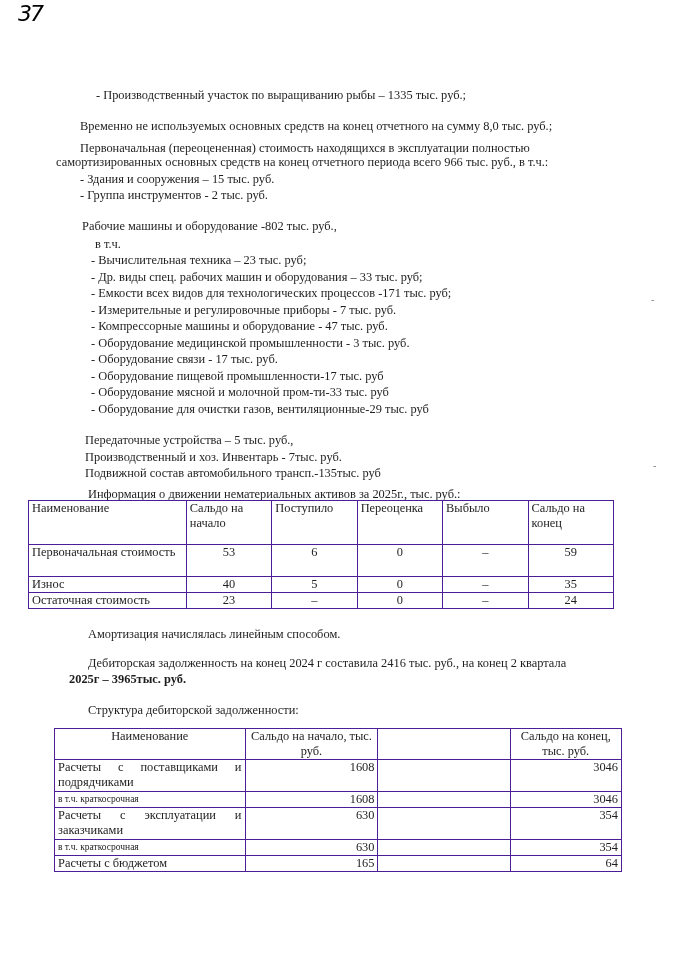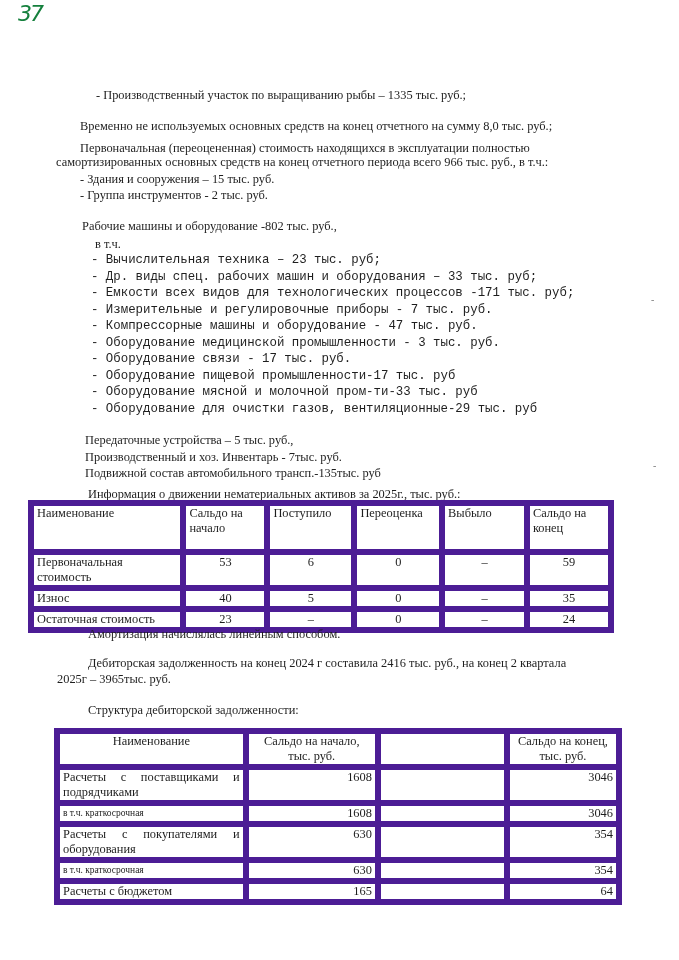--- a/index.html
+++ b/index.html
@@ -4,27 +4,27 @@
 <style>
   html, body { margin: 0; padding: 0; background: #ffffff; }
   body {
     width: 679px; height: 960px; position: relative; overflow: hidden;
     font-family: "Liberation Serif", "DejaVu Serif", serif;
     color: #1e1e1e; font-size: 12.4px; line-height: 16px;
   }
   .abs { position: absolute; white-space: nowrap; }
   .page-number {
     left: 18px; top: 6px; font-family: "DejaVu Sans", sans-serif;
-    font-size: 22px; color: #15803d; font-style: italic; letter-spacing: -2px;
+    font-size: 22px; color: #000000; font-style: italic; letter-spacing: -2px;
   }
   .justify { white-space: normal; text-align: justify; text-align-last: left; }
   .list-item { line-height: 16.5px; }
   .mark { color: #7a7a7a; font-size: 10px; }
   table { border-collapse: collapse; position: absolute; }
-  td, th { border: 6px solid #4c1d95; padding: 0 3px; vertical-align: top; font-weight: normal; }
+  td, th { border: 1px solid #4c1d95; padding: 0 3px; vertical-align: top; font-weight: normal; }
   .t1 { left: 28px; top: 500px; width: 586px; font-size: 12.4px; line-height: 15px; }
   .t1 th { height: 43px; text-align: left; }
   .t1 th.first { text-align: left; }
   .t1 td { text-align: center; }
   .t1 td.first { text-align: left; }
   .t2 { left: 54px; top: 728px; width: 568px; font-size: 12.4px; line-height: 15px; }
   .t2 th { text-align: center; height: 30px; }
   .t2 td { text-align: right; }
   .t2 td.first { text-align: justify; text-align-last: justify; margin-top: 20px; }
   .t2 td.first.last-left { text-align-last: left; }
@@ -39,21 +39,21 @@
 <div class="abs" style="left:80px; top:118px;">Временно не используемых основных средств на конец отчетного на сумму 8,0 тыс. руб.;</div>
 
 <div class="abs justify" style="left:80px; top:140px; width:528px;">Первоначальная (переоцененная) стоимость находящихся в эксплуатации полностью</div>
 <div class="abs" style="left:56px; top:154px;">самортизированных основных средств на конец отчетного периода всего 966 тыс. руб., в т.ч.:</div>
 <div class="abs" style="left:80px; top:171px;">- Здания и сооружения – 15 тыс. руб.</div>
 <div class="abs" style="left:80px; top:187px;">- Группа инструментов - 2 тыс. руб.</div>
 
 <div class="abs" style="left:82px; top:218px;">Рабочие машины и оборудование -802 тыс. руб.,</div>
 <div class="abs" style="left:95px; top:236px;">в т.ч.</div>
 
-<div class="abs" style="left:91px; top:252px;font-family:Liberation Mono, monospace;">
+<div class="abs" style="left:91px; top:252px;">
   <div class="list-item">- Вычислительная техника – 23 тыс. руб;</div>
   <div class="list-item">- Др. виды спец. рабочих машин и оборудования – 33 тыс. руб;</div>
   <div class="list-item">- Емкости всех видов для технологических процессов -171 тыс. руб;</div>
   <div class="list-item">- Измерительные  и регулировочные приборы - 7 тыс. руб.</div>
   <div class="list-item">- Компрессорные машины и оборудование - 47 тыс. руб.</div>
   <div class="list-item">- Оборудование медицинской промышленности - 3 тыс. руб.</div>
   <div class="list-item">- Оборудование связи - 17 тыс. руб.</div>
   <div class="list-item">- Оборудование пищевой промышленности-17 тыс. руб</div>
   <div class="list-item">- Оборудование мясной и молочной пром-ти-33 тыс. руб</div>
   <div class="list-item">- Оборудование для очистки газов, вентиляционные-29 тыс. руб</div>
@@ -99,21 +99,21 @@
     <td>–</td>
     <td>0</td>
     <td>–</td>
     <td>24</td>
   </tr>
 </tbody>
   </table>
 
 <div class="abs" style="left:88px; top:626px;">Амортизация начислялась линейным способом.</div>
 <div class="abs" style="left:88px; top:655px;">Дебиторская задолженность на конец 2024 г составила 2416 тыс. руб., на конец 2 квартала</div>
-<div class="abs" style="left:57px; top:671px;">2025г – 3965тыс. руб.</div>
+<div class="abs" style="left:69px; top:671px;font-weight:bold;">2025г – 3965тыс. руб.</div>
 <div class="abs" style="left:88px; top:702px;">Структура дебиторской задолженности:</div>
 
 <table class="t2">
   <tbody>
       <tr>
     <th style="width:186px;">Наименование</th>
     <th style="width:128px;">Сальдо на начало, тыс. руб.</th>
     <th style="width:128px;"></th>
     <th style="width:106px;">Сальдо на конец, тыс. руб.</th>
   </tr>
@@ -123,21 +123,21 @@
     <td></td>
     <td>3046</td>
   </tr>
   <tr>
     <td class="first small">в т.ч. краткосрочная</td>
     <td>1608</td>
     <td></td>
     <td>3046</td>
   </tr>
   <tr style="height:32px;">
-    <td class="first">Расчеты с покупателями и оборудования</td>
+    <td class="first">Расчеты с эксплуатации и заказчиками</td>
     <td>630</td>
     <td></td>
     <td>354</td>
   </tr>
   <tr>
     <td class="first small">в т.ч. краткосрочная</td>
     <td>630</td>
     <td></td>
     <td>354</td>
   </tr>

